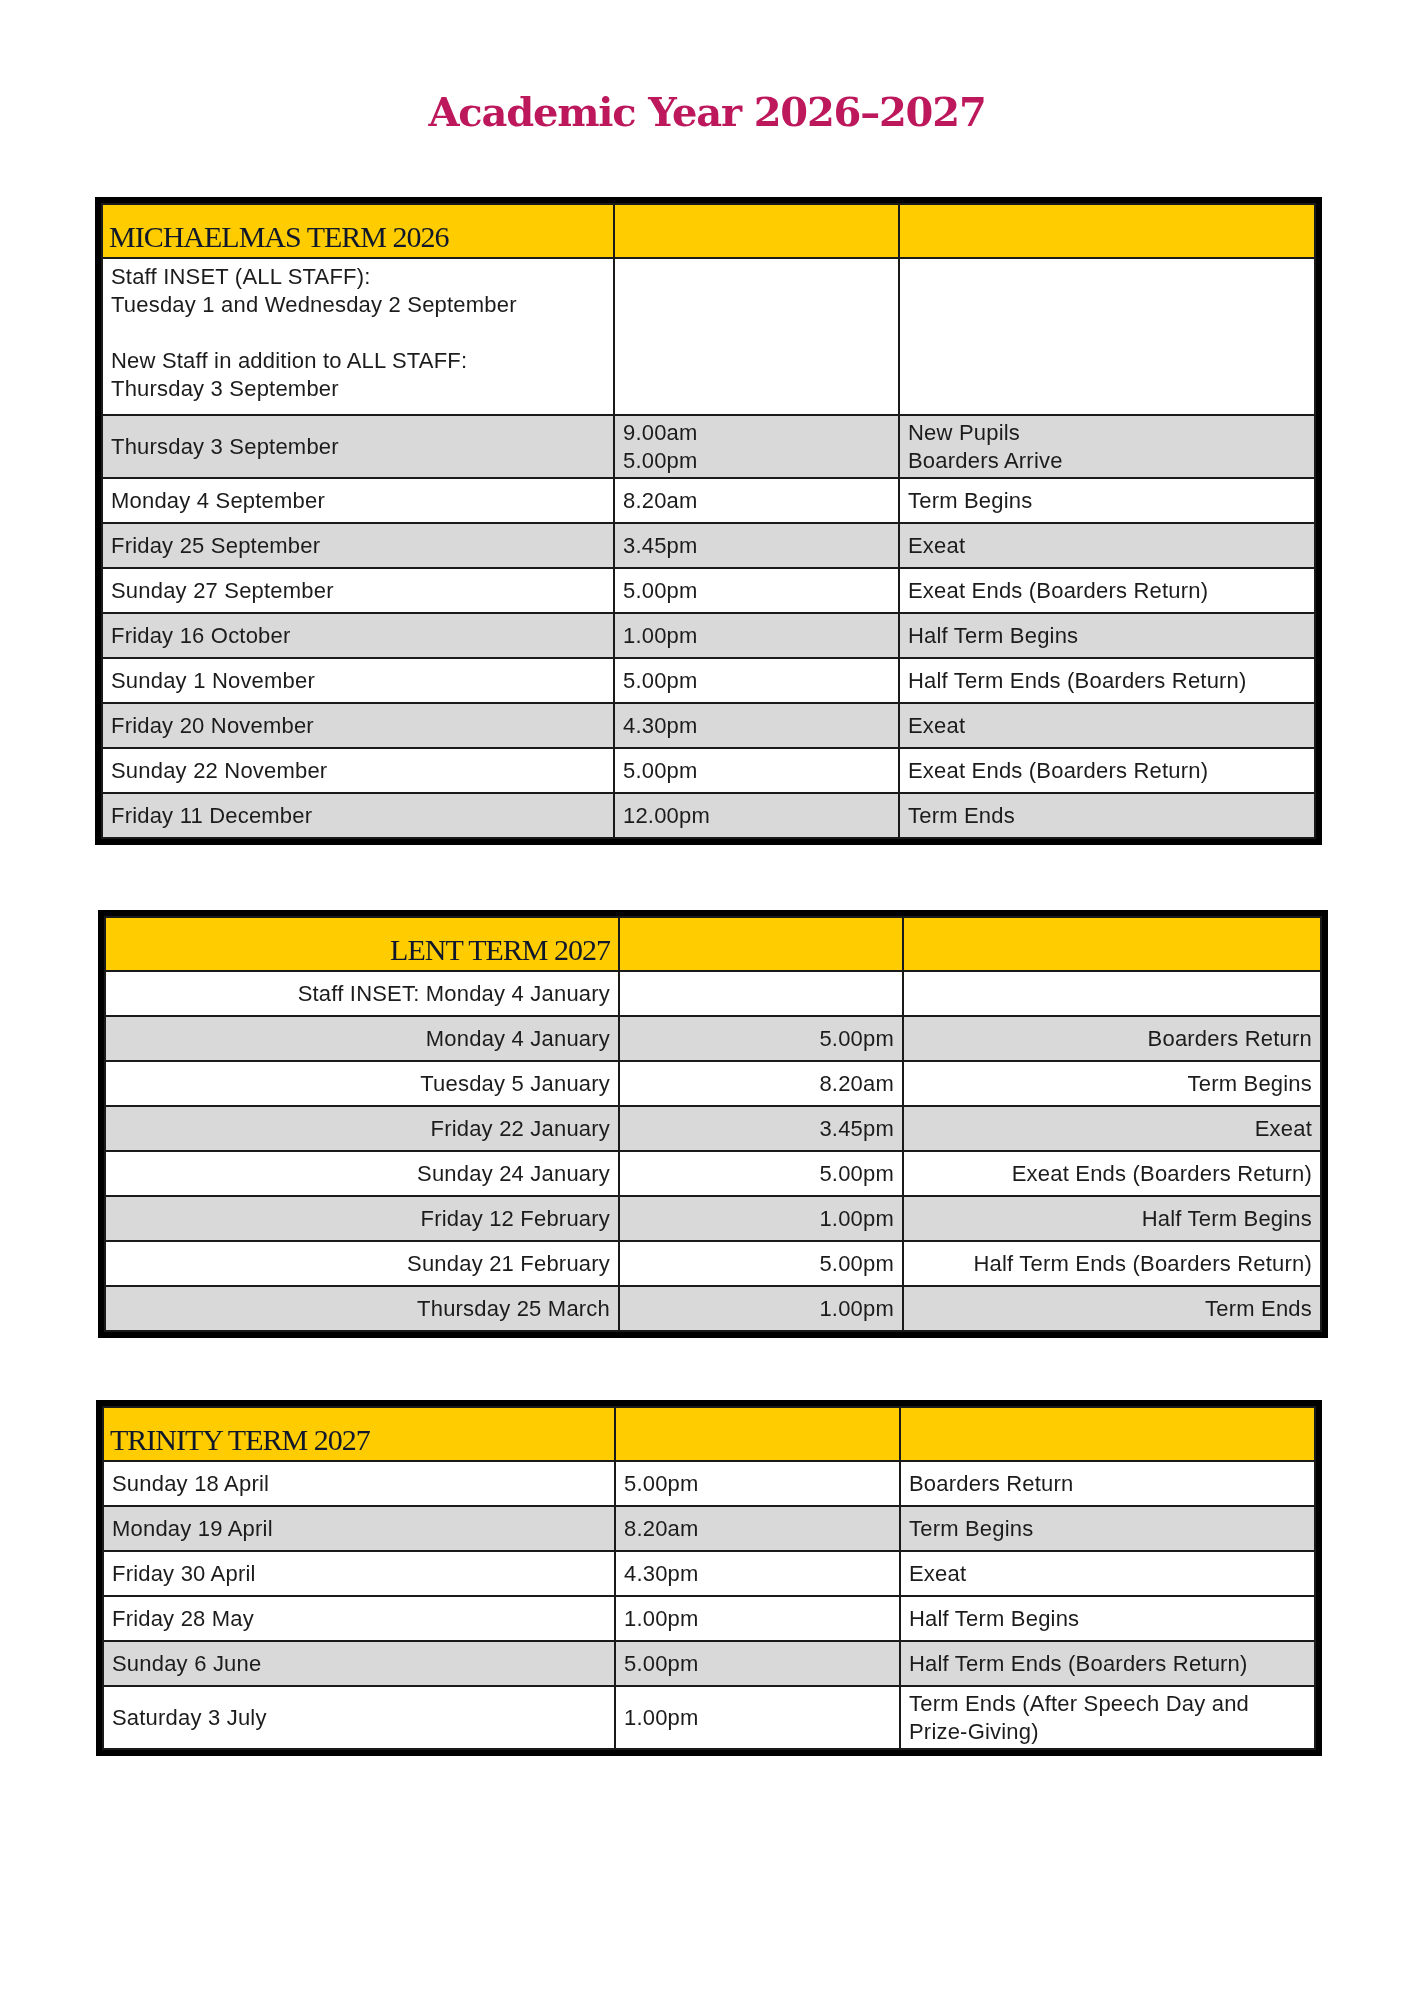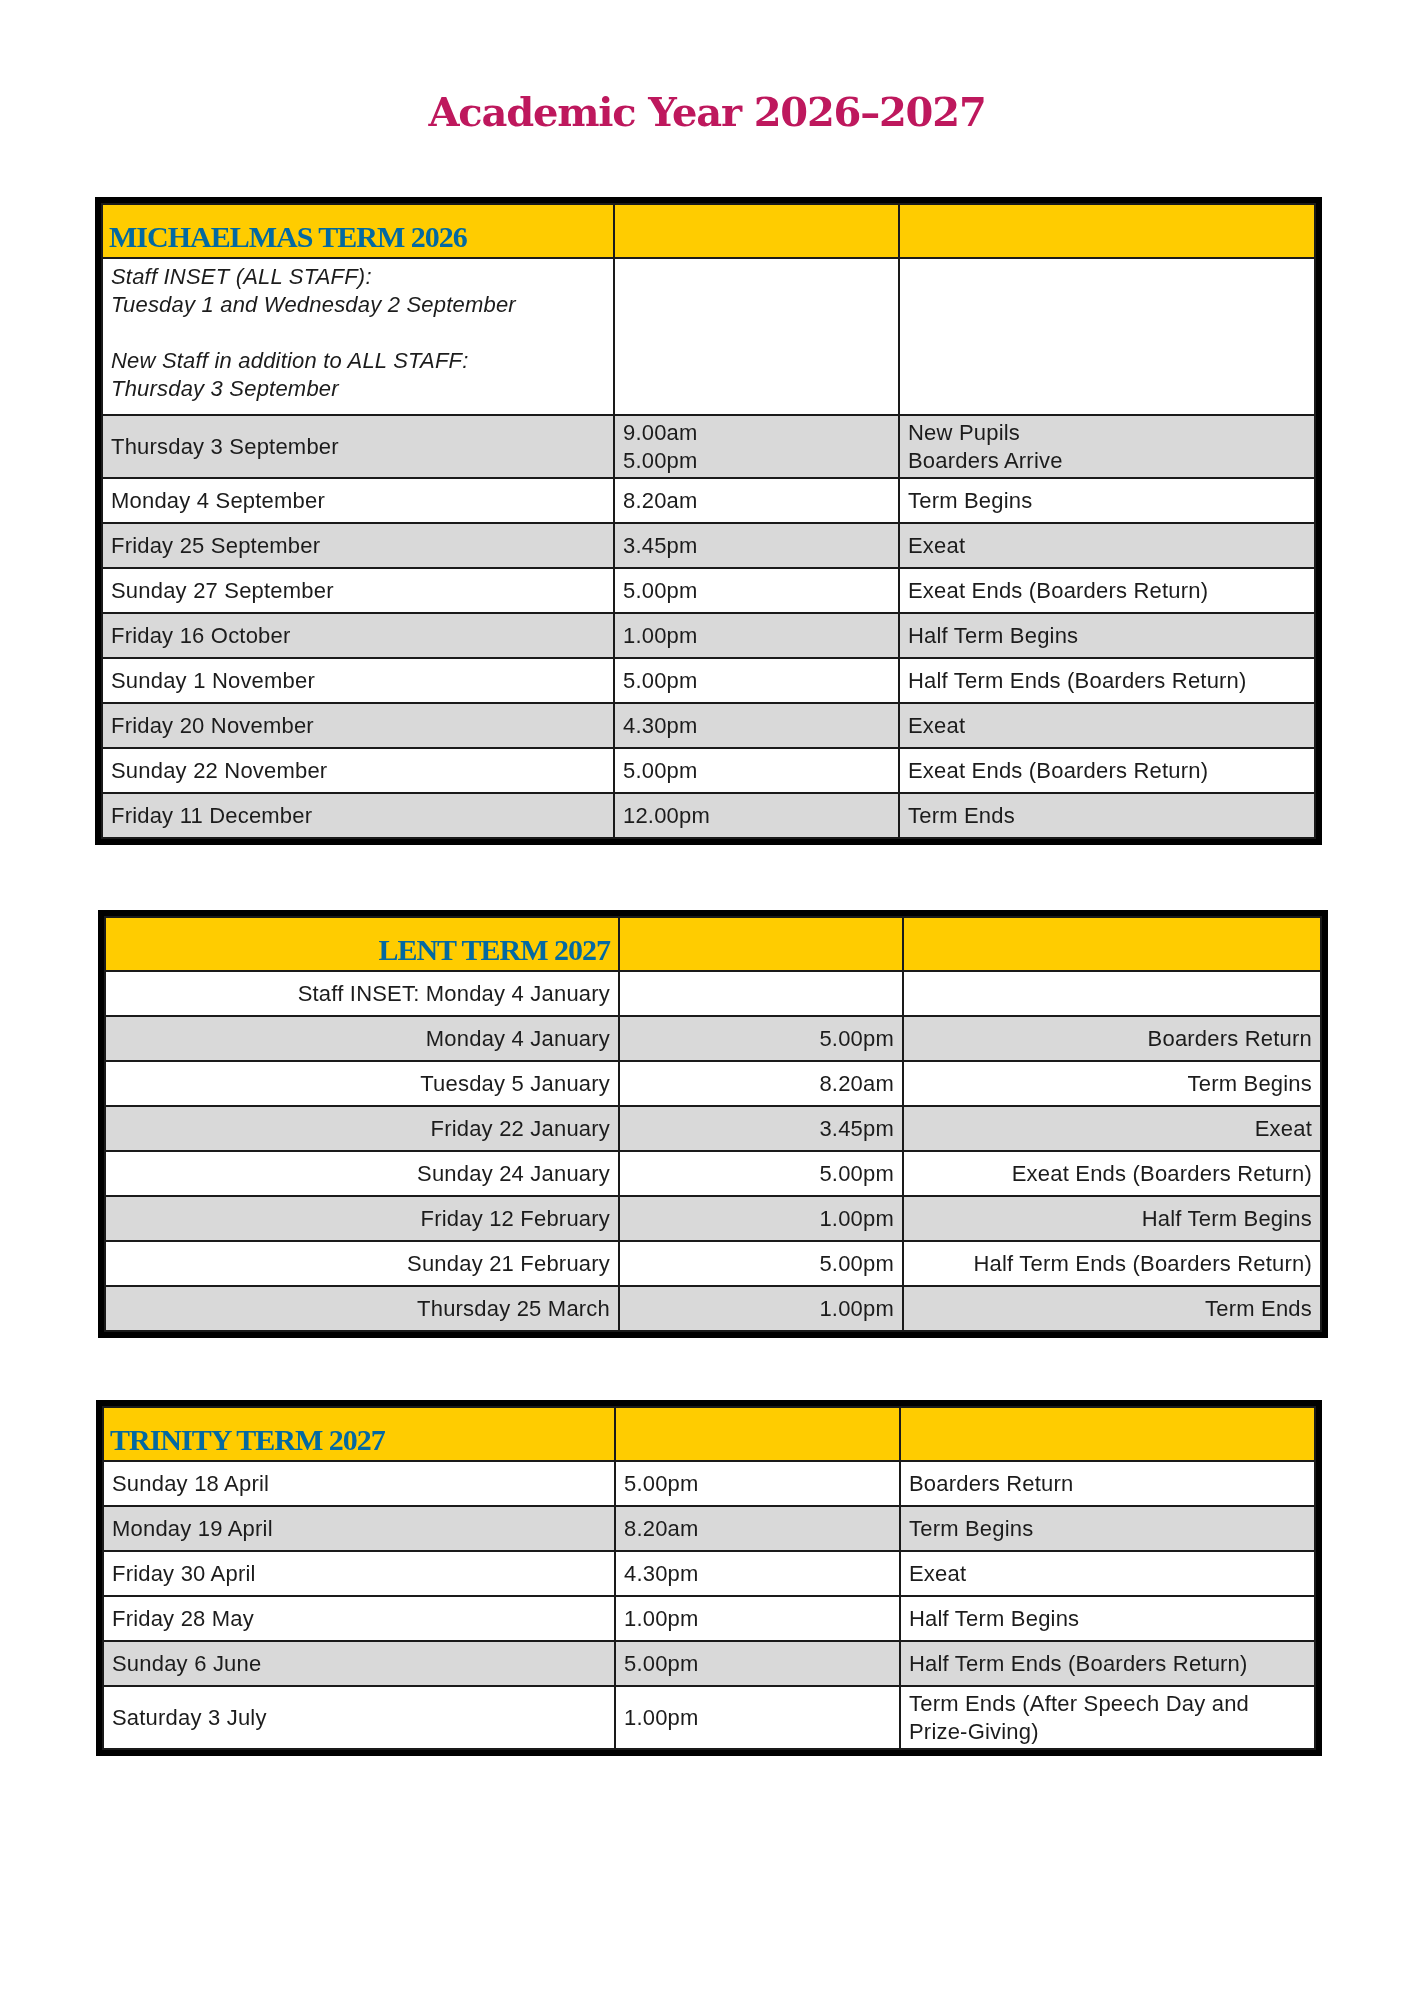--- a/index.html
+++ b/index.html
@@ -15,28 +15,28 @@
   .term table {
     border-collapse:collapse; width:100%; table-layout:fixed;
   }
   .term td {
     border:2px solid #1a1a1a; padding:0 8px; vertical-align:middle;
     font-family:"Liberation Sans", "DejaVu Sans", sans-serif; font-size:22px;
     color:#1c1c1c; line-height:28px; letter-spacing:0.2px;
   }
   .term tr.head td { background:#FFCC00; height:52px; vertical-align:bottom; padding-bottom:0; }
   .term tr.head td.h-title {
-    font-family:"Liberation Serif", "DejaVu Serif", serif; font-weight:bold;
-    font-size:30px; color:#0369a1; letter-spacing:-1px; line-height:40px; padding-left:6px;
+    font-family:"Liberation Serif", "DejaVu Serif", serif; font-weight:normal;
+    font-size:30px; color:#0f172a; letter-spacing:-1px; line-height:40px; padding-left:6px;
   }
   .term tr.white td { background:#ffffff; }
   .term tr.gray td { background:#D9D9D9; }
   .term tr.r td { height:43px; }
   .term tr.tall td { height:61px; }
-  .term tr.inset td { height:151px; vertical-align:top; padding-top:4px;font-style:italic; }
+  .term tr.inset td { height:151px; vertical-align:top; padding-top:4px; }
   .multi span { display:block; }
   .gap { display:block; height:28px; }
 </style>
 </head>
 <body>
 
 <div class="title">Academic Year 2026–2027</div>
 
 <div class="term" style="left:95px; top:197px; width:1227px;">
   <table>

